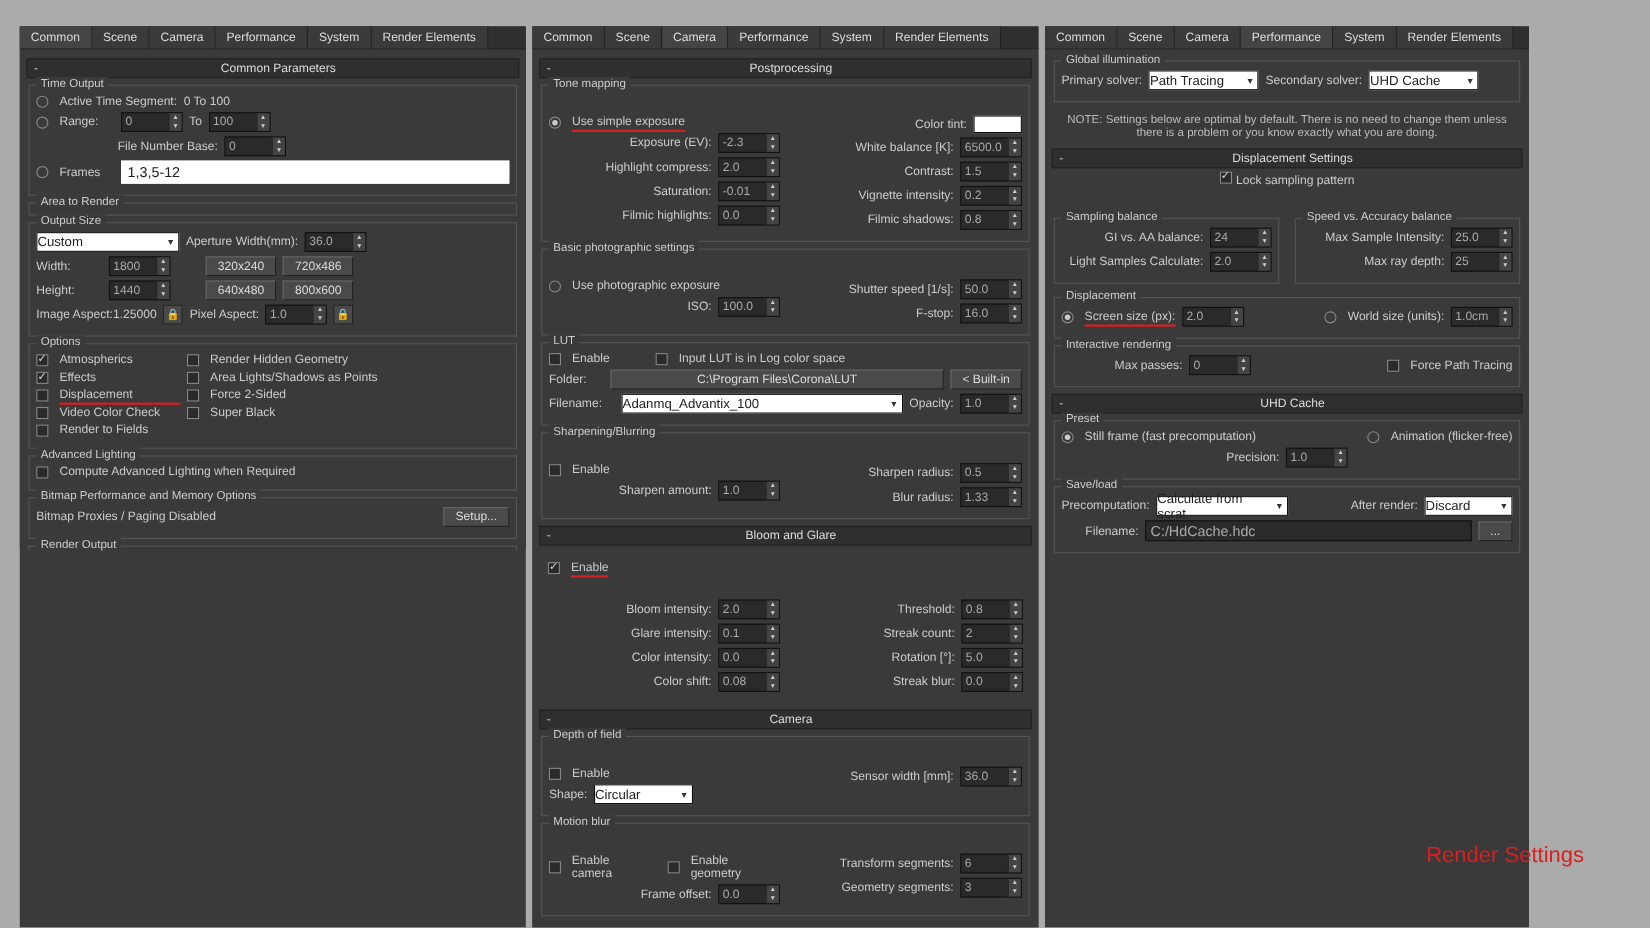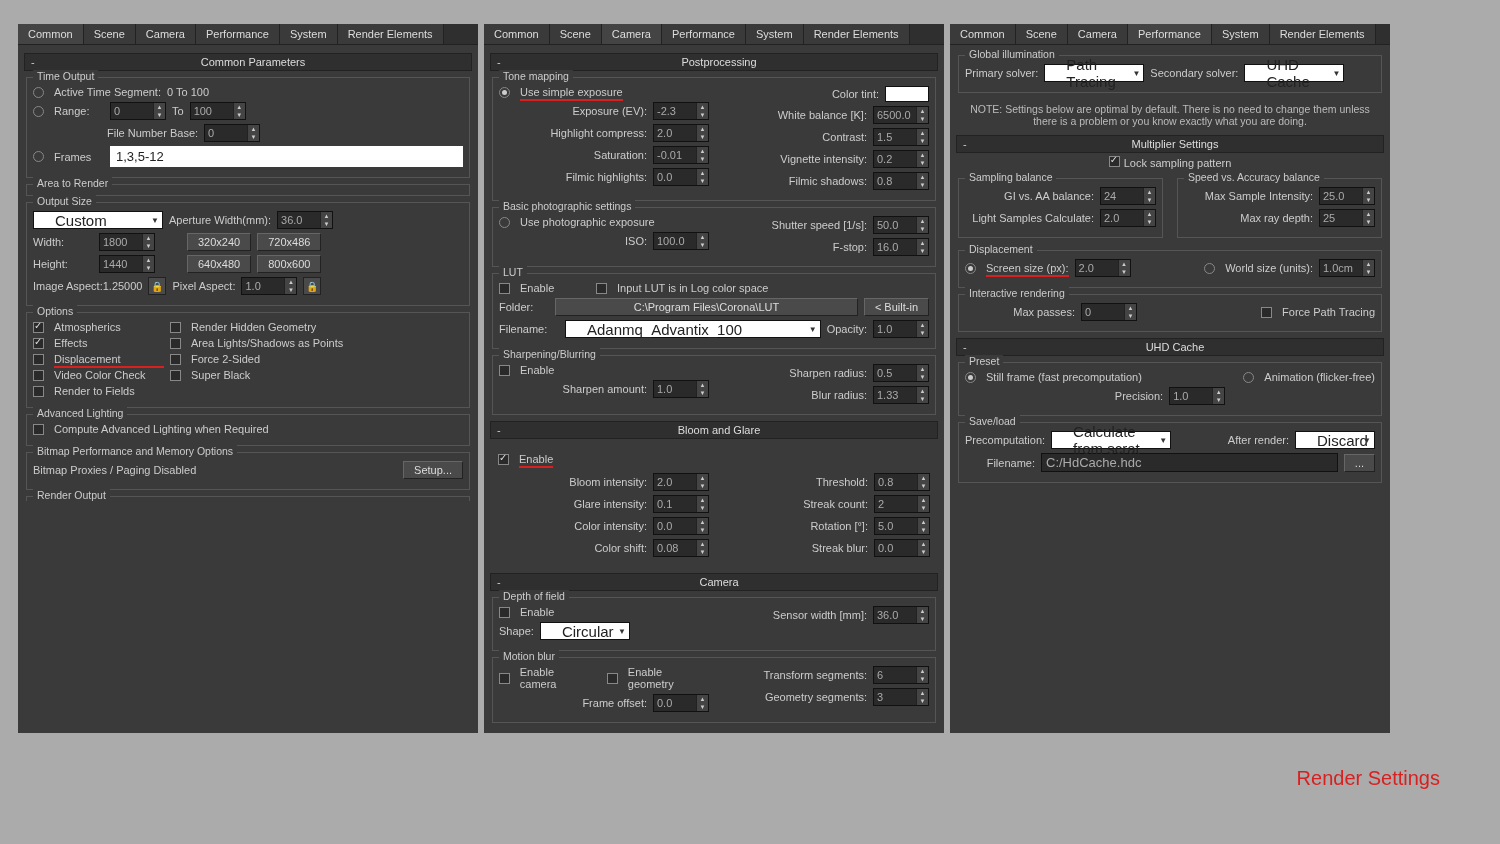--- a/index.html
+++ b/index.html
@@ -21,32 +21,32 @@
 .row { display: flex; align-items: center; margin: 4px 0; gap: 6px; }
 .lbl { color: #ccc; font-size: 11px; }
 .spinner { display: inline-flex; align-items: center; background: #2a2a2a; border: 1px solid #111; height: 18px; }
 .spinner input { background: #2a2a2a; border: none; color: #aaa; width: 42px; padding: 1px 3px; font-size: 11px; }
 .spinner .arrows { width: 12px; display: flex; flex-direction: column; background: #444; border-left: 1px solid #222; }
 .spinner .arrows span { height: 8px; font-size: 6px; text-align: center; color: #ccc; line-height: 8px; cursor: pointer; }
 .radio { width: 11px; height: 11px; border-radius: 50%; border: 1px solid #888; display: inline-block; margin-right: 4px; position: relative; }
 .radio.on::after { content: ''; position: absolute; top: 2px; left: 2px; width: 5px; height: 5px; border-radius: 50%; background: #ccc; }
 .chk { width: 11px; height: 11px; border: 1px solid #888; display: inline-block; margin-right: 4px; position: relative; background: #2a2a2a; }
 .chk.on::after { content: '✓'; position: absolute; top: -3px; left: 0; font-size: 10px; color: #ddd; }
-.dropdown { background: #fff; color: #222; border: 1px solid #111; height: 18px; display: inline-flex; align-items: center; padding: 0 16px 0 21px; position: relative; font-size: 15px; }
+.dropdown { background: #fff; color: #222; border: 1px solid #111; height: 18px; display: inline-flex; align-items: center; padding: 0 16px 0 0; position: relative; font-size: 12px; }
 .dropdown::after { content: '▼'; position: absolute; right: 3px; font-size: 8px; color: #333; }
 .btn { background: #4a4a4a; border: 1px solid #222; border-top-color: #666; border-left-color: #666; color: #ddd; padding: 2px 10px; font-size: 11px; cursor: pointer; }
 .txtbox { background: #2a2a2a; border: 1px solid #111; color: #aaa; padding: 1px 4px; font-size: 13px; }
 .txtbox.white { background: #fff; color: #222; }
 .rightlbl { text-align: right; }
 .red-underline { position: relative; }
 .red-underline::after { content: ''; position: absolute; left: 0; right: 0; bottom: -3px; height: 2px; background: #d82020; }
 .red-note { position: absolute; bottom: 54px; right: 60px; color: #d82020; font-size: 20px; font-family: Arial; }
 .iconbtn { width: 18px; height: 18px; background: #4a4a4a; border: 1px solid #222; display: inline-flex; align-items: center; justify-content: center; font-size: 10px; color: #9ad; cursor: pointer; }
 .color-swatch { width: 44px; height: 16px; background: #fff; border: 1px solid #111; }
-.two-col { display: flex; justify-content: flex-start; gap: 10px; }
+.two-col { display: flex; justify-content: flex-start; gap: 10px; margin-top: 19px; }
 .note { color: #bbb; font-size: 10.5px; text-align: center; padding: 4px 10px; }
 </style>
 </head>
 <body>
 
 <div class="panels">
 
 <div class="panel panel1">
   <div class="tabs">
     <div class="tab active">Common</div>
@@ -632,21 +632,21 @@
         <span class="lbl">Primary solver:</span>
         <span class="dropdown" style="width:100px">Path Tracing</span>
         <span class="lbl">Secondary solver:</span>
         <span class="dropdown" style="width:100px">UHD Cache</span>
       </div>
     </div>
     <div class="note">NOTE: Settings below are optimal by default. There is no need to change them unless there is a problem or you know exactly what you are doing.</div>
 
     <div class="rollup-hdr">
           <span class="minus">-</span>
-          <span class="title">Multiplier Settings</span>
+          <span class="title">Displacement Settings</span>
         </div>
     <div style="text-align:center;padding:3px"><span class="chk on"></span><span class="lbl">Lock sampling pattern</span></div>
 
     <div class="two-col">
       <div class="group" style="flex:1">
         <span class="group-title">Sampling balance</span>
         <div class="row">
               <span class="lbl rightlbl" style="flex:1">GI vs. AA balance:</span>
               <span class="spinner">
                 <input value="24" style="">

